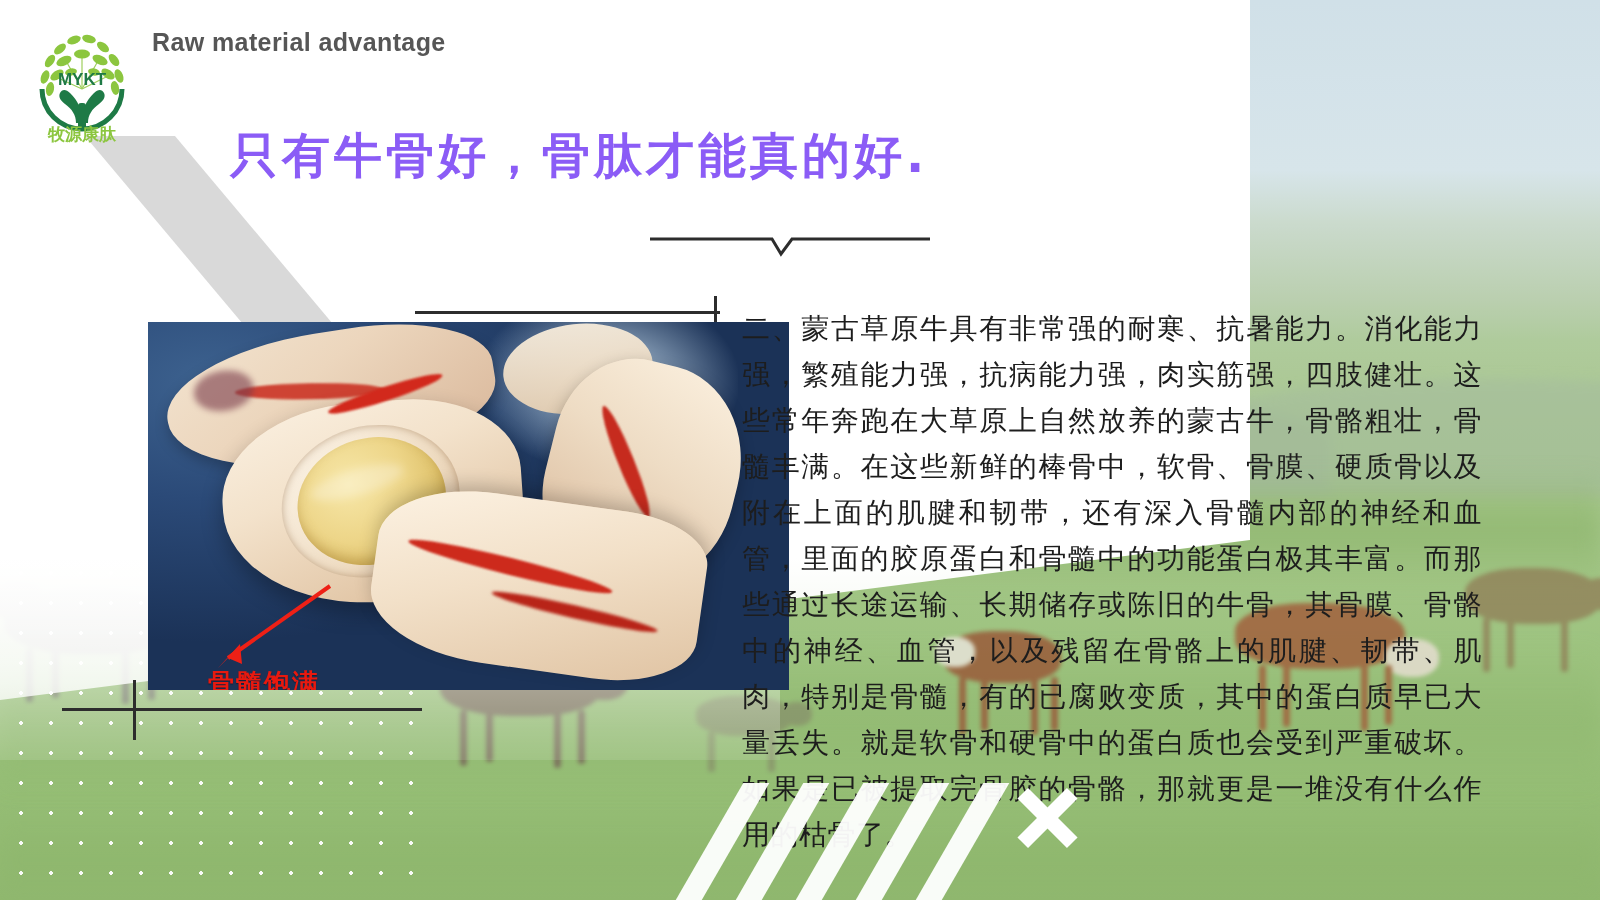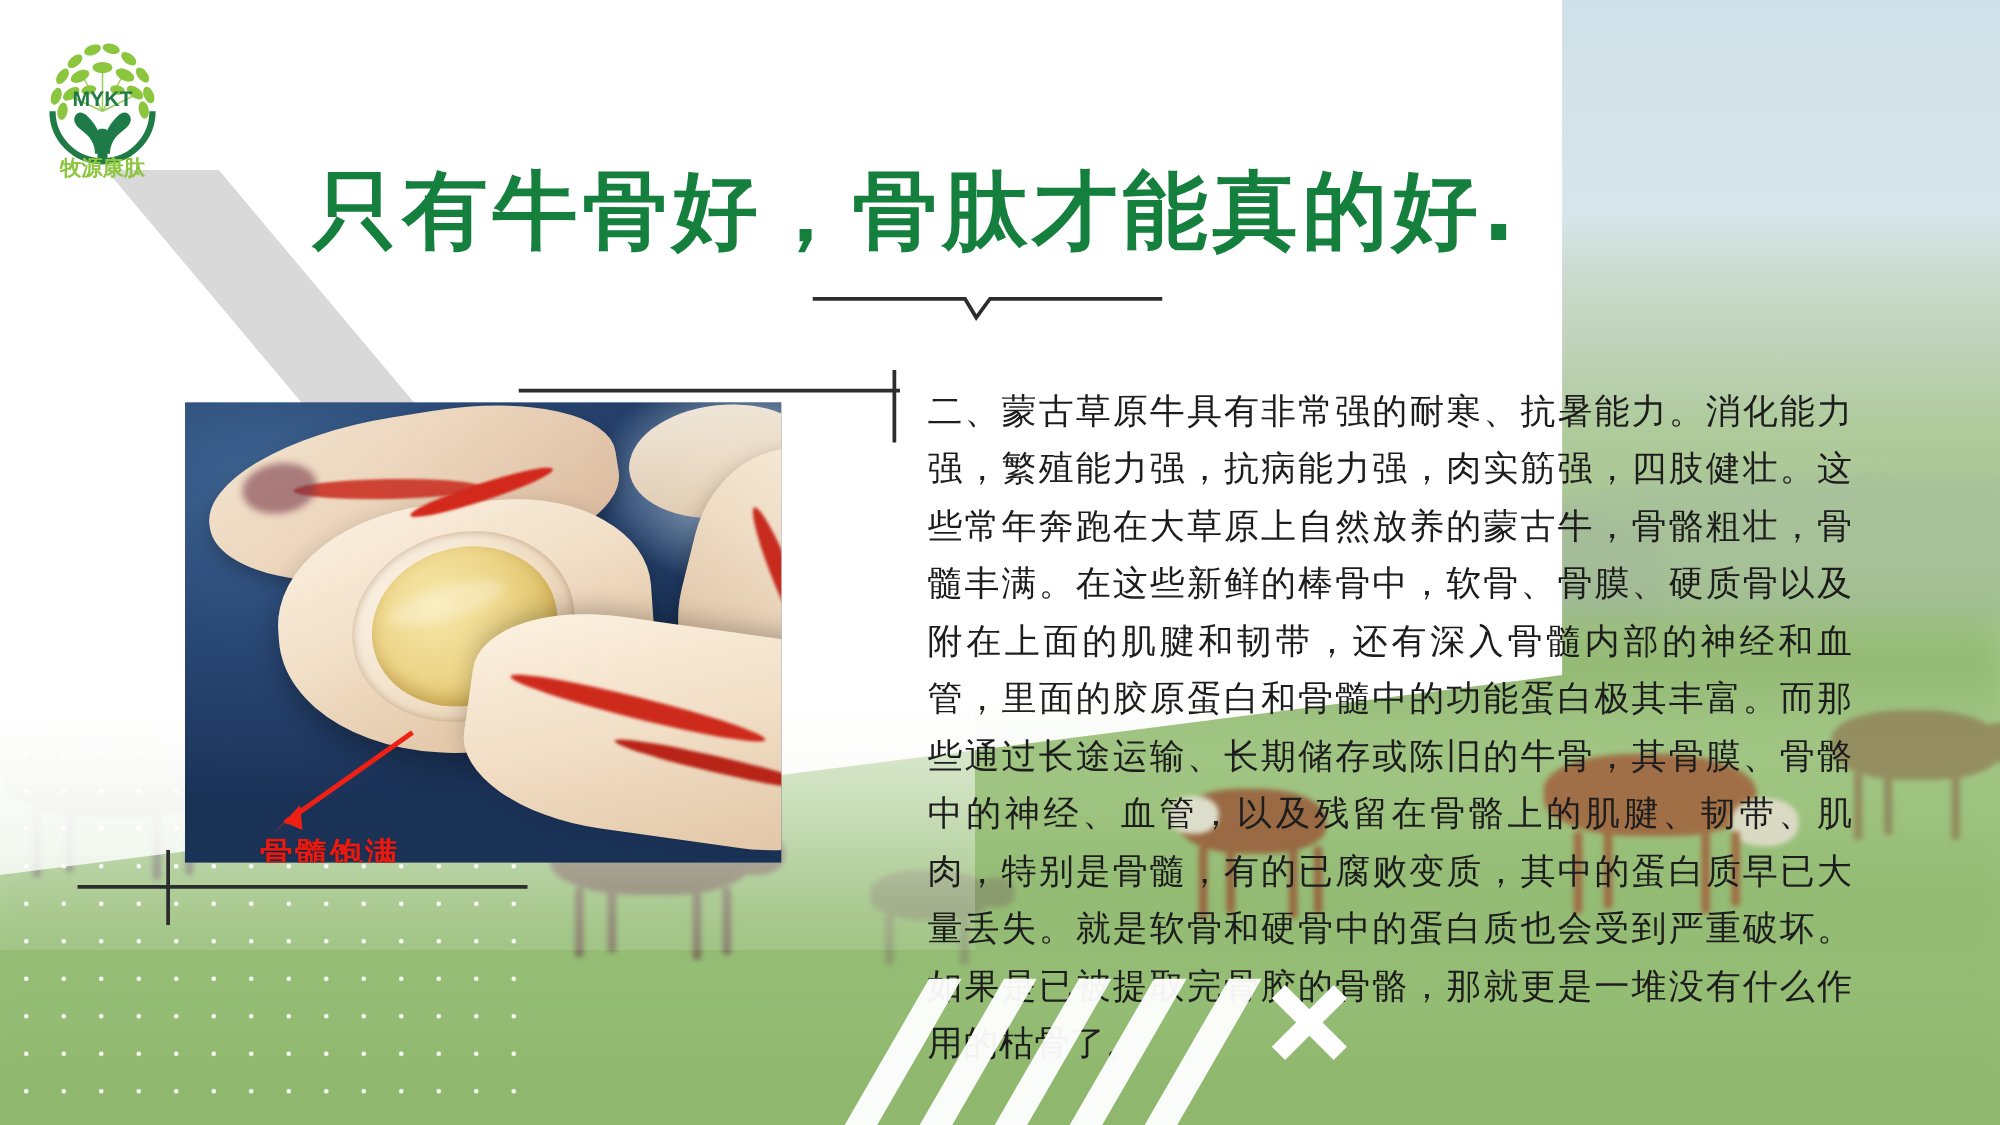--- a/index.html
+++ b/index.html
@@ -97,39 +97,38 @@
     line-height:1.05; font-family:"DejaVu Sans","Liberation Sans",sans-serif;
   }
   .hdr .en{
     font-size:25px; font-weight:bold; color:#565656; margin-top:4px;
     letter-spacing:.4px; font-family:"Liberation Sans",sans-serif;
   }
 
   
   .headline{
     position:absolute; left:230px; top:124px; width:1130px;
-    font-size:68px; font-weight:bold; color:#15803d;
+    font-size:48px; font-weight:bold; color:#8b5cf6;
     letter-spacing:4px; white-space:nowrap;
     font-family:"DejaVu Sans","Liberation Sans",sans-serif;
-    margin-left:20px;
   }
 
   
   .notch-rule{ position:absolute; left:650px; top:232px; width:280px; height:28px;}
 
   
   .frame-line{ position:absolute; background:#2d2d2d; }
   .fl-top       { left:415px; top:311px;  width:305px; height:3px; }
   .fl-top-vert  { left:714px; top:296px;  width:3px;   height:58px; }
   .fl-bottom    { left:62px;  top:708px;  width:360px; height:3px; }
   .fl-bottom-vert{left:133px; top:680px;  width:3px;   height:60px; }
 
   
   .photo{
-    position:absolute; left:148px; top:322px; width:477px; height:368px;
+    position:absolute; left:148px; top:322px; width:641px; height:368px;
     overflow:hidden;
     background:#1d3a63;
   }
   .photo .board{
     position:absolute; inset:0;
     background:
       radial-gradient(ellipse 420px 260px at 60px 60px, #3d628f 0%, #2b4a78 45%, #1b3257 100%);
   }
   .photo .board-light{
     position:absolute; left:330px; top:-30px; width:260px; height:180px;
@@ -354,20 +353,21 @@
       <rect x="52" y="76" width="8" height="26" rx="3" fill="#1e7a46"></rect>
 
       <path d="M16 62 A40 40 0 0 0 96 62" fill="none" stroke="#1e7a46" stroke-width="5"></path>
 
       <text x="56" y="58" font-family="Liberation Sans, sans-serif" font-size="17" font-weight="bold" fill="#1e7a46" text-anchor="middle">MYKT</text>
       <text x="56" y="113" font-family="DejaVu Sans, sans-serif" font-size="17" font-weight="bold" fill="#8cc63f" text-anchor="middle">牧源康肽</text>
     </svg>
   </div>
 
   <div class="hdr">
+    <div class="en">Raw material advantage</div>
   </div>
 
   <div class="headline">只有牛骨好，骨肽才能真的好.</div>
 
   <div class="notch-rule">
     <svg width="280" height="28" viewBox="0 0 280 28" xmlns="http://www.w3.org/2000/svg">
       <path d="M0 7 L122 7 L131 22 L142 7 L280 7" fill="none" stroke="#2d2d2d" stroke-width="3"></path>
     </svg>
   </div>
 

